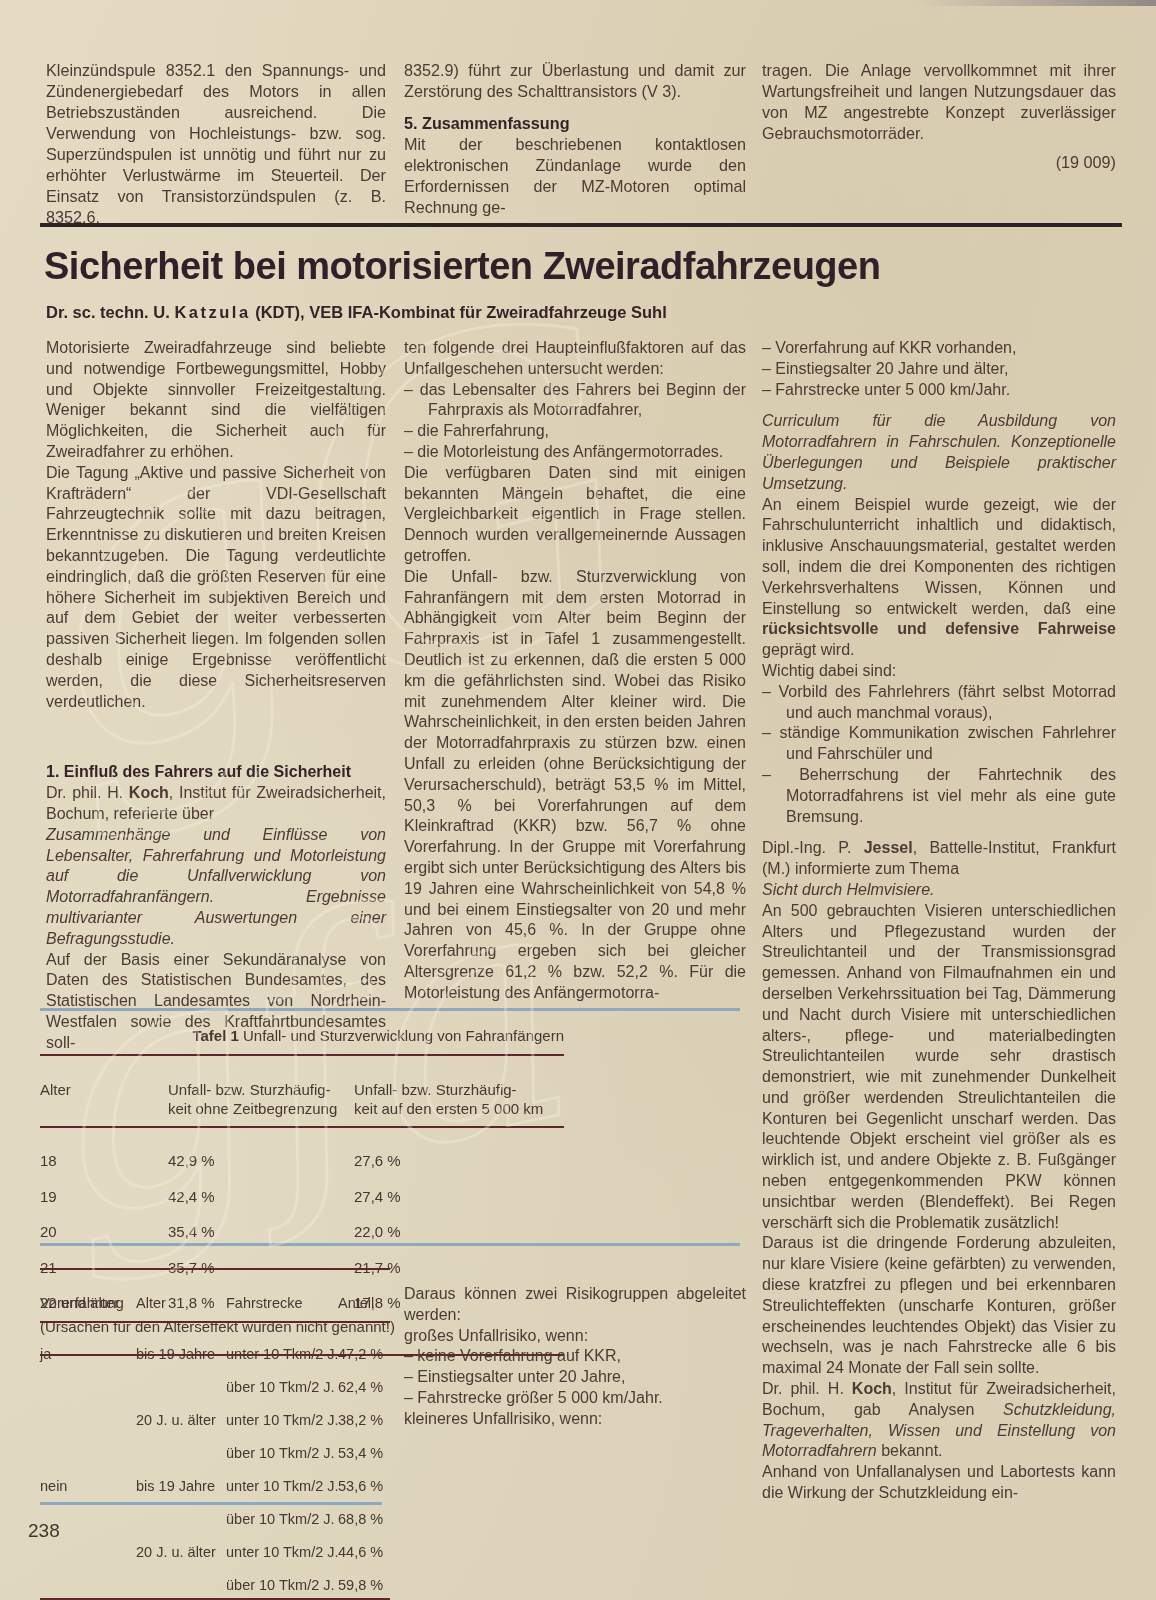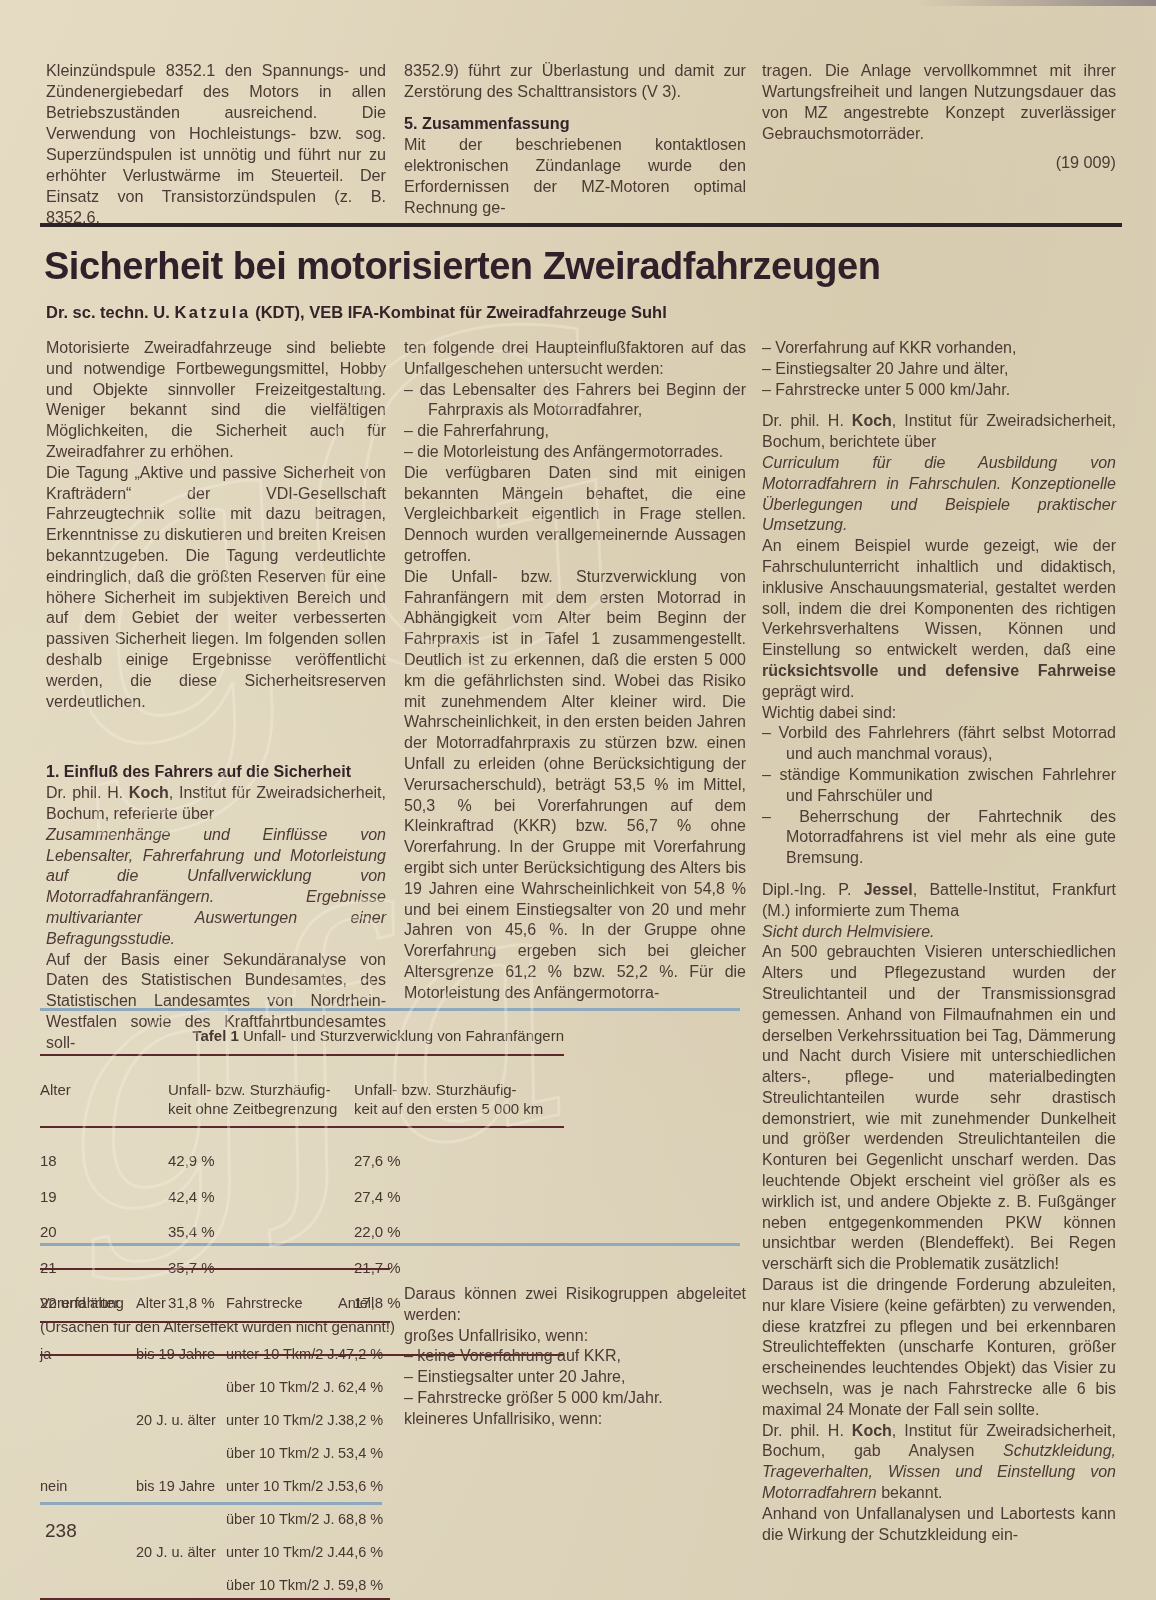--- a/index.html
+++ b/index.html
@@ -52,21 +52,21 @@
   .thead .trow{display:grid;padding:8px 0;}
   .thead .tcell{white-space:pre-line;line-height:19px;}
   .tbody{padding:7px 0 4px;}
   .tbody .tcell{white-space:nowrap;}
   .trow{display:grid;margin-top:16px;}
   .t1 .trow{grid-template-columns:128px 186px 1fr;}
   .t2 .trow{grid-template-columns:96px 90px 112px 1fr;}
   .t1 .tbody .trow{line-height:19.5px;}
   .t2 .tbody .trow{line-height:17px;}
   .tafel-note{margin:1px 0 19px 0;text-align:left;}
-  .page-number{position:absolute;left:45px;top:1520px;font-size:19px;color:#43332f;}
+  .page-number{position:absolute;left:28px;top:1520px;font-size:19px;color:#43332f;}
   .journal-line{position:absolute;right:36px;top:1630px;font-size:12px;color:#4d3a34;}
   .wm{position:absolute;font-family:"DejaVu Serif",serif;font-style:italic;
     color:transparent;-webkit-text-stroke:3px rgba(246,240,224,0.75);
     opacity:0.45;pointer-events:none;z-index:3;}
   .wm1{left:20px;top:290px;font-size:430px;transform:rotate(-14deg);}
   .wm2{left:40px;top:860px;font-size:330px;transform:rotate(-12deg);}
 </style>
 </head>
 <body>
 
@@ -110,21 +110,20 @@
       <p class="blk blk-li"><span class="run-n">– die Fahrerfahrung,</span></p>
       <p class="blk blk-li"><span class="run-n">– die Motorleistung des Anfängermotorrades.</span></p>
       <p class="blk blk-p"><span class="run-n">Die verfügbaren Daten sind mit einigen bekannten Mängeln behaftet, die eine Vergleichbarkeit eigentlich in Frage stellen. Dennoch wurden verallgemeinernde Aussagen getroffen.</span></p>
       <p class="blk blk-p"><span class="run-n">Die Unfall- bzw. Sturzverwicklung von Fahranfängern mit dem ersten Motorrad in Abhängigkeit vom Alter beim Beginn der Fahrpraxis ist in Tafel 1 zusammengestellt. Deutlich ist zu erkennen, daß die ersten 5 000 km die gefährlichsten sind. Wobei das Risiko mit zunehmendem Alter kleiner wird. Die Wahrscheinlichkeit, in den ersten beiden Jahren der Motorradfahrpraxis zu stürzen bzw. einen Unfall zu erleiden (ohne Berücksichtigung der Verursacherschuld), beträgt 53,5 % im Mittel, 50,3 % bei Vorerfahrungen auf dem Kleinkraftrad (KKR) bzw. 56,7 % ohne Vorerfahrung. In der Gruppe mit Vorerfahrung ergibt sich unter Berücksichtigung des Alters bis 19 Jahren eine Wahrscheinlichkeit von 54,8 % und bei einem Einstiegsalter von 20 und mehr Jahren von 45,6 %. In der Gruppe ohne Vorerfahrung ergeben sich bei gleicher Altersgrenze 61,2 % bzw. 52,2 %. Für die Motorleistung des Anfängermotorra-</span></p>
     </div>
   <div class="body-col right">
       <p class="blk blk-li"><span class="run-n">– Vorerfahrung auf KKR vorhanden,</span></p>
       <p class="blk blk-li"><span class="run-n">– Einstiegsalter 20 Jahre und älter,</span></p>
       <p class="blk blk-li"><span class="run-n">– Fahrstrecke unter 5 000 km/Jahr.</span></p>
       <p class="blk blk-sgap"></p>
-      <p class="blk blk-p"><span class="run-n">Dr. phil. H. </span><span class="run-b">Koch</span><span class="run-n">, Institut für Zweiradsicherheit, Bochum, berichtete über</span></p>
       <p class="blk blk-p"><span class="run-i">Curriculum für die Ausbildung von Motorradfahrern in Fahrschulen. Konzeptionelle Überlegungen und Beispiele praktischer Umsetzung.</span></p>
       <p class="blk blk-p"><span class="run-n">An einem Beispiel wurde gezeigt, wie der Fahrschulunterricht inhaltlich und didaktisch, inklusive Anschauungsmaterial, gestaltet werden soll, indem die drei Komponenten des richtigen Verkehrsverhaltens Wissen, Können und Einstellung so entwickelt werden, daß eine </span><span class="run-b">rücksichtsvolle und defensive Fahrweise</span><span class="run-n"> geprägt wird.</span></p>
       <p class="blk blk-p"><span class="run-n">Wichtig dabei sind:</span></p>
       <p class="blk blk-li"><span class="run-n">– Vorbild des Fahrlehrers (fährt selbst Motorrad und auch manchmal voraus),</span></p>
       <p class="blk blk-li"><span class="run-n">– ständige Kommunikation zwischen Fahrlehrer und Fahrschüler und</span></p>
       <p class="blk blk-li"><span class="run-n">– Beherrschung der Fahrtechnik des Motorradfahrens ist viel mehr als eine gute Bremsung.</span></p>
       <p class="blk blk-sgap"></p>
       <p class="blk blk-p"><span class="run-n">Dipl.-Ing. P. </span><span class="run-b">Jessel</span><span class="run-n">, Battelle-Institut, Frankfurt (M.) informierte zum Thema</span></p>
       <p class="blk blk-p"><span class="run-i">Sicht durch Helmvisiere.</span></p>
       <p class="blk blk-p"><span class="run-n">An 500 gebrauchten Visieren unterschiedlichen Alters und Pflegezustand wurden der Streulichtanteil und der Transmissionsgrad gemessen. Anhand von Filmaufnahmen ein und derselben Verkehrssituation bei Tag, Dämmerung und Nacht durch Visiere mit unterschiedlichen alters-, pflege- und materialbedingten Streulichtanteilen wurde sehr drastisch demonstriert, wie mit zunehmender Dunkelheit und größer werdenden Streulichtanteilen die Konturen bei Gegenlicht unscharf werden. Das leuchtende Objekt erscheint viel größer als es wirklich ist, und andere Objekte z. B. Fußgänger neben entgegenkommenden PKW können unsichtbar werden (Blendeffekt). Bei Regen verschärft sich die Problematik zusätzlich!</span></p>

